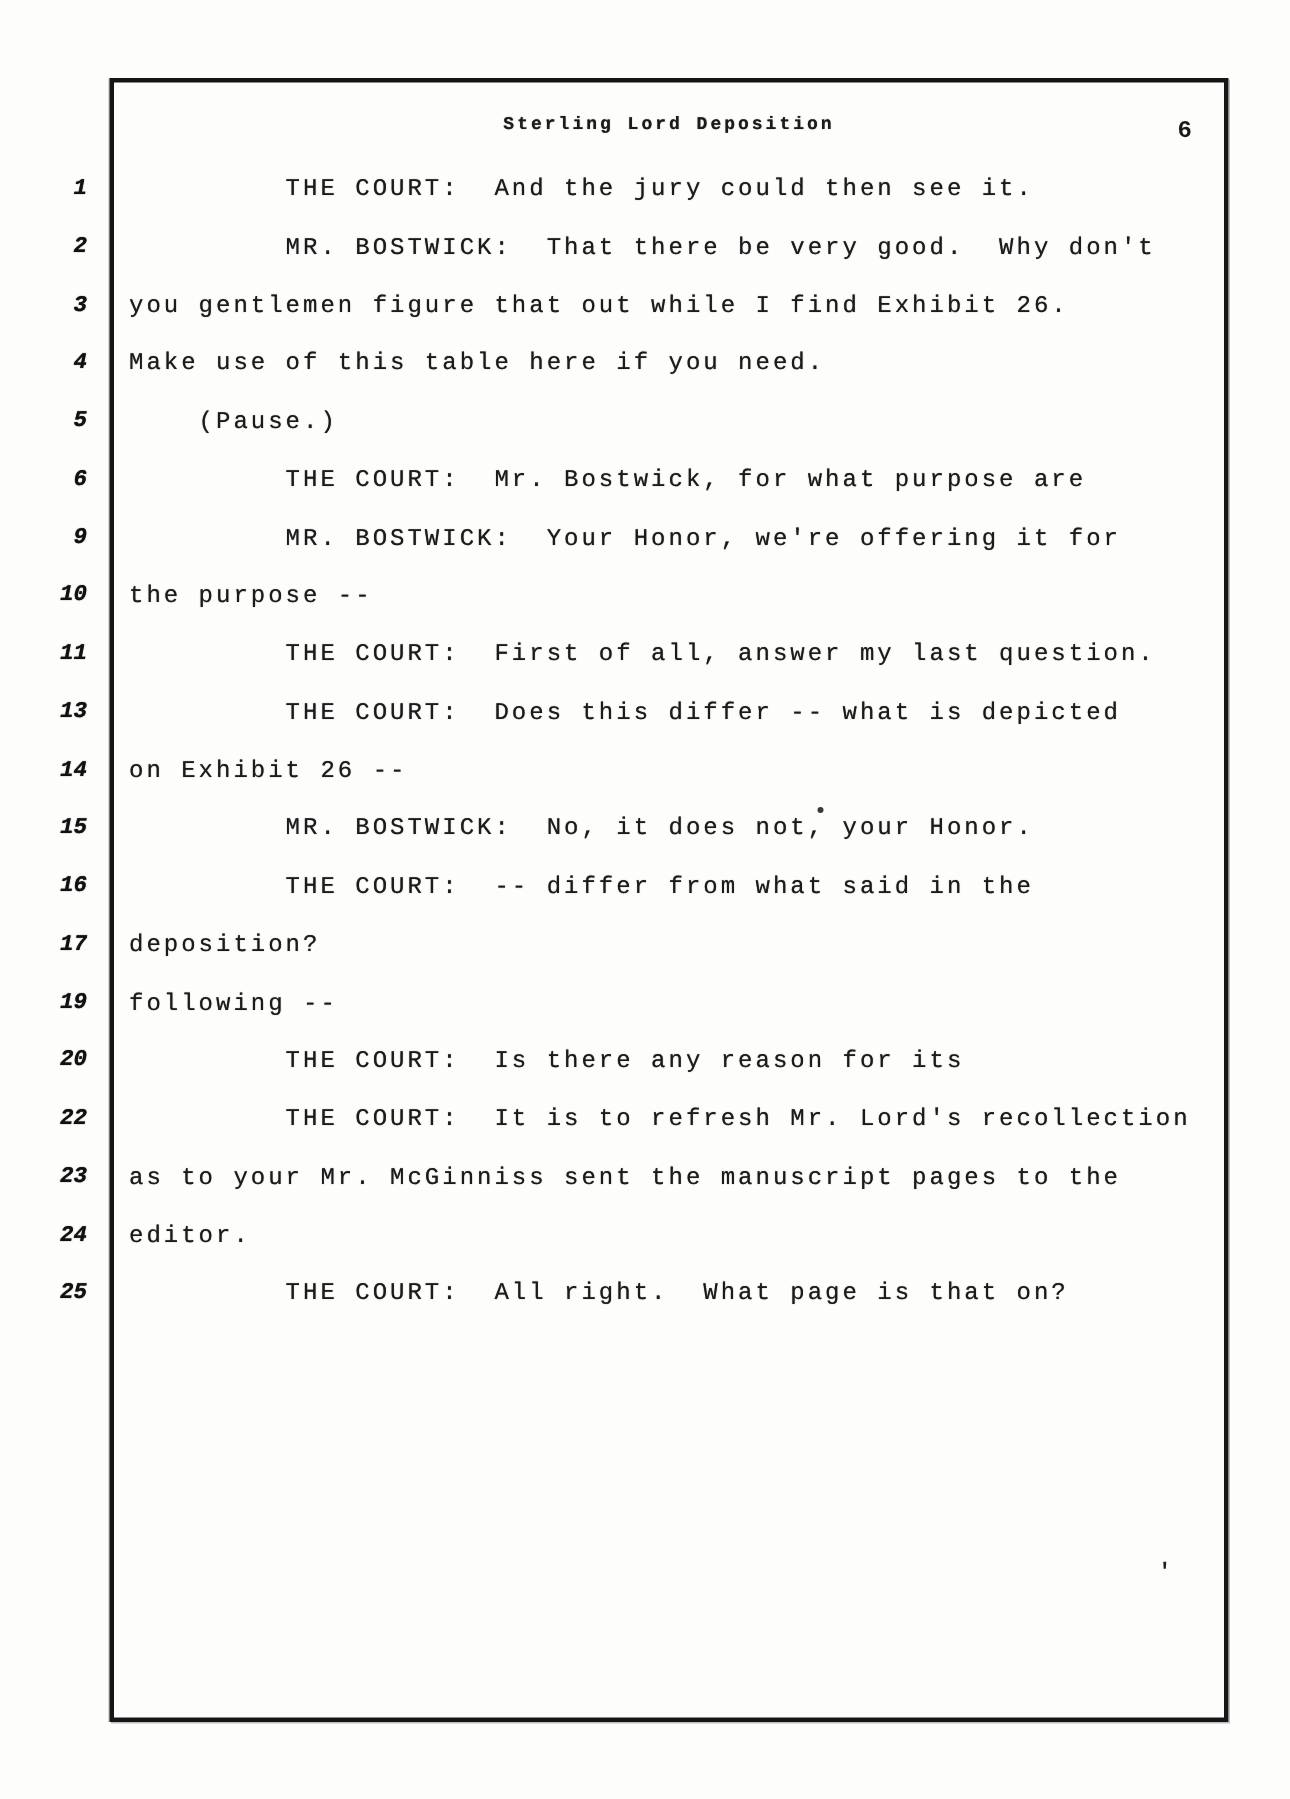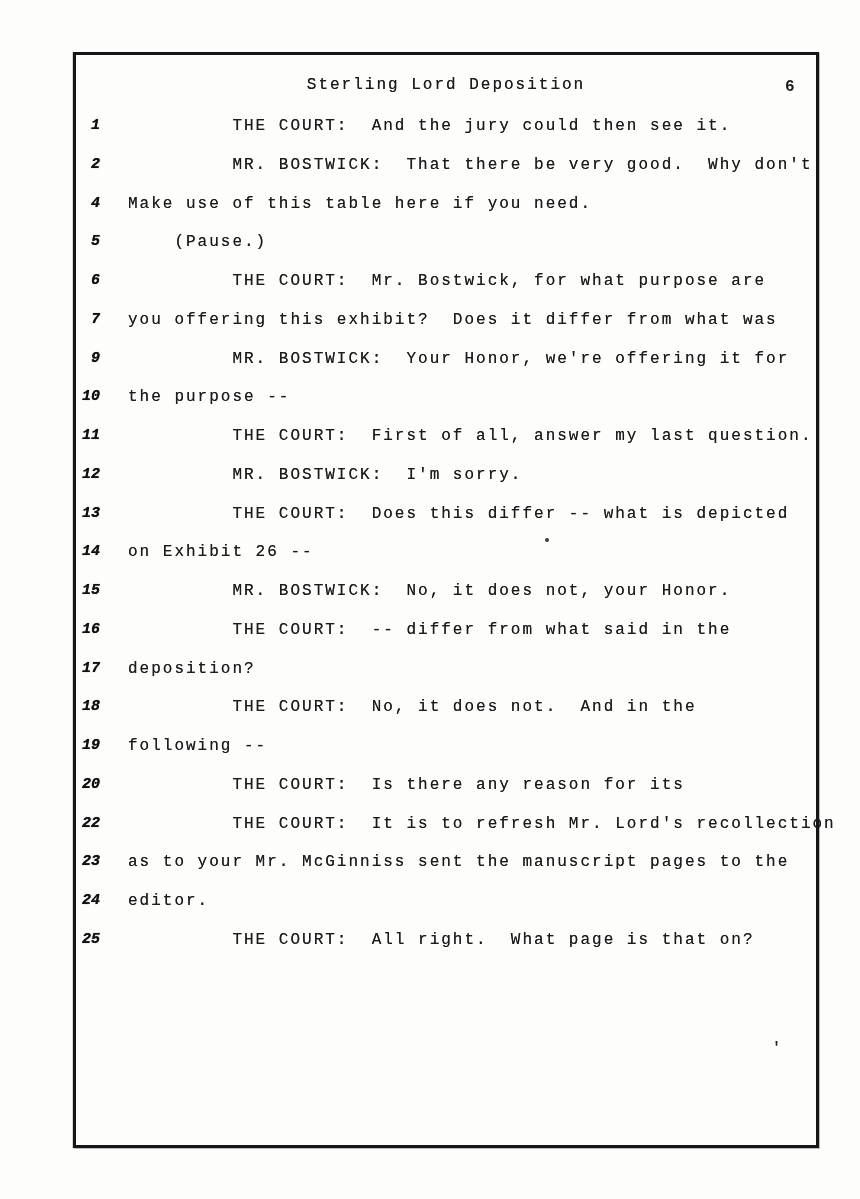--- a/index.html
+++ b/index.html
@@ -31,40 +31,39 @@
     position: absolute;
     top: 76px;
     left: 73px;
     width: 746px;
     height: 26px;
   }
   .title {
     display: block;
     width: 100%;
     text-align: center;
-    font-size: 16px;
+    font-size: 12px;
     letter-spacing: 2px;
-    font-weight: normal;
+    font-weight: bold;
     text-shadow: 0 0 0.6px rgba(20,20,20,0.8);
     white-space: pre;
   }
   .page-num {
     position: absolute;
     top: 2px;
     left: 712px;
     font-size: 16px;
     letter-spacing: 2px;
     font-weight: bold;
   }
   .lines {
     position: absolute;
     top: 107px;
     left: 0;
     width: 768px;
-    padding-left: 42px;
   }
   .line {
     height: 38.75px;
     line-height: 38.75px;
     white-space: pre;
     font-size: 16px;
   }
   .num {
     display: inline-block;
     width: 58px;
@@ -110,34 +109,32 @@
   <div class="border-box"></div>
 
   <div class="header">
     <span class="title">Sterling Lord Deposition</span>
     <span class="page-num">6</span>
   </div>
 
   <div class="lines" id="lines">
       <div class="line"><span class="num">1</span><span class="text">         THE COURT:  And the jury could then see it.</span></div>
       <div class="line"><span class="num">2</span><span class="text">         MR. BOSTWICK:  That there be very good.  Why don't</span></div>
+      <div class="line"><span class="num">3</span><span class="text">you gentlemen figure that out while I find Exhibit 26.</span></div>
       <div class="line"><span class="num">4</span><span class="text">Make use of this table here if you need.</span></div>
       <div class="line"><span class="num">5</span><span class="text">    (Pause.)</span></div>
       <div class="line"><span class="num">6</span><span class="text">         THE COURT:  Mr. Bostwick, for what purpose are</span></div>
-      <div class="line"><span class="num">7</span><span class="text">you offering this exhibit?  Does it differ from what was</span></div>
       <div class="line"><span class="num">9</span><span class="text">         MR. BOSTWICK:  Your Honor, we're offering it for</span></div>
       <div class="line"><span class="num">10</span><span class="text">the purpose --</span></div>
       <div class="line"><span class="num">11</span><span class="text">         THE COURT:  First of all, answer my last question.</span></div>
-      <div class="line"><span class="num">12</span><span class="text">         MR. BOSTWICK:  I'm sorry.</span></div>
       <div class="line"><span class="num">13</span><span class="text">         THE COURT:  Does this differ -- what is depicted</span></div>
       <div class="line"><span class="num">14</span><span class="text">on Exhibit 26 --</span></div>
       <div class="line"><span class="num">15</span><span class="text">         MR. BOSTWICK:  No, it does not, your Honor.</span></div>
       <div class="line"><span class="num">16</span><span class="text">         THE COURT:  -- differ from what said in the</span></div>
       <div class="line"><span class="num">17</span><span class="text">deposition?</span></div>
-      <div class="line"><span class="num">18</span><span class="text">         THE COURT:  No, it does not.  And in the</span></div>
       <div class="line"><span class="num">19</span><span class="text">following --</span></div>
       <div class="line"><span class="num">20</span><span class="text">         THE COURT:  Is there any reason for its</span></div>
       <div class="line"><span class="num">22</span><span class="text">         THE COURT:  It is to refresh Mr. Lord's recollection</span></div>
       <div class="line"><span class="num">23</span><span class="text">as to your Mr. McGinniss sent the manuscript pages to the</span></div>
       <div class="line"><span class="num">24</span><span class="text">editor.</span></div>
       <div class="line"><span class="num">25</span><span class="text">         THE COURT:  All right.  What page is that on?</span></div>
     </div>
 
   <span class="artifact dot"></span>
   <span class="artifact tick">'</span>

